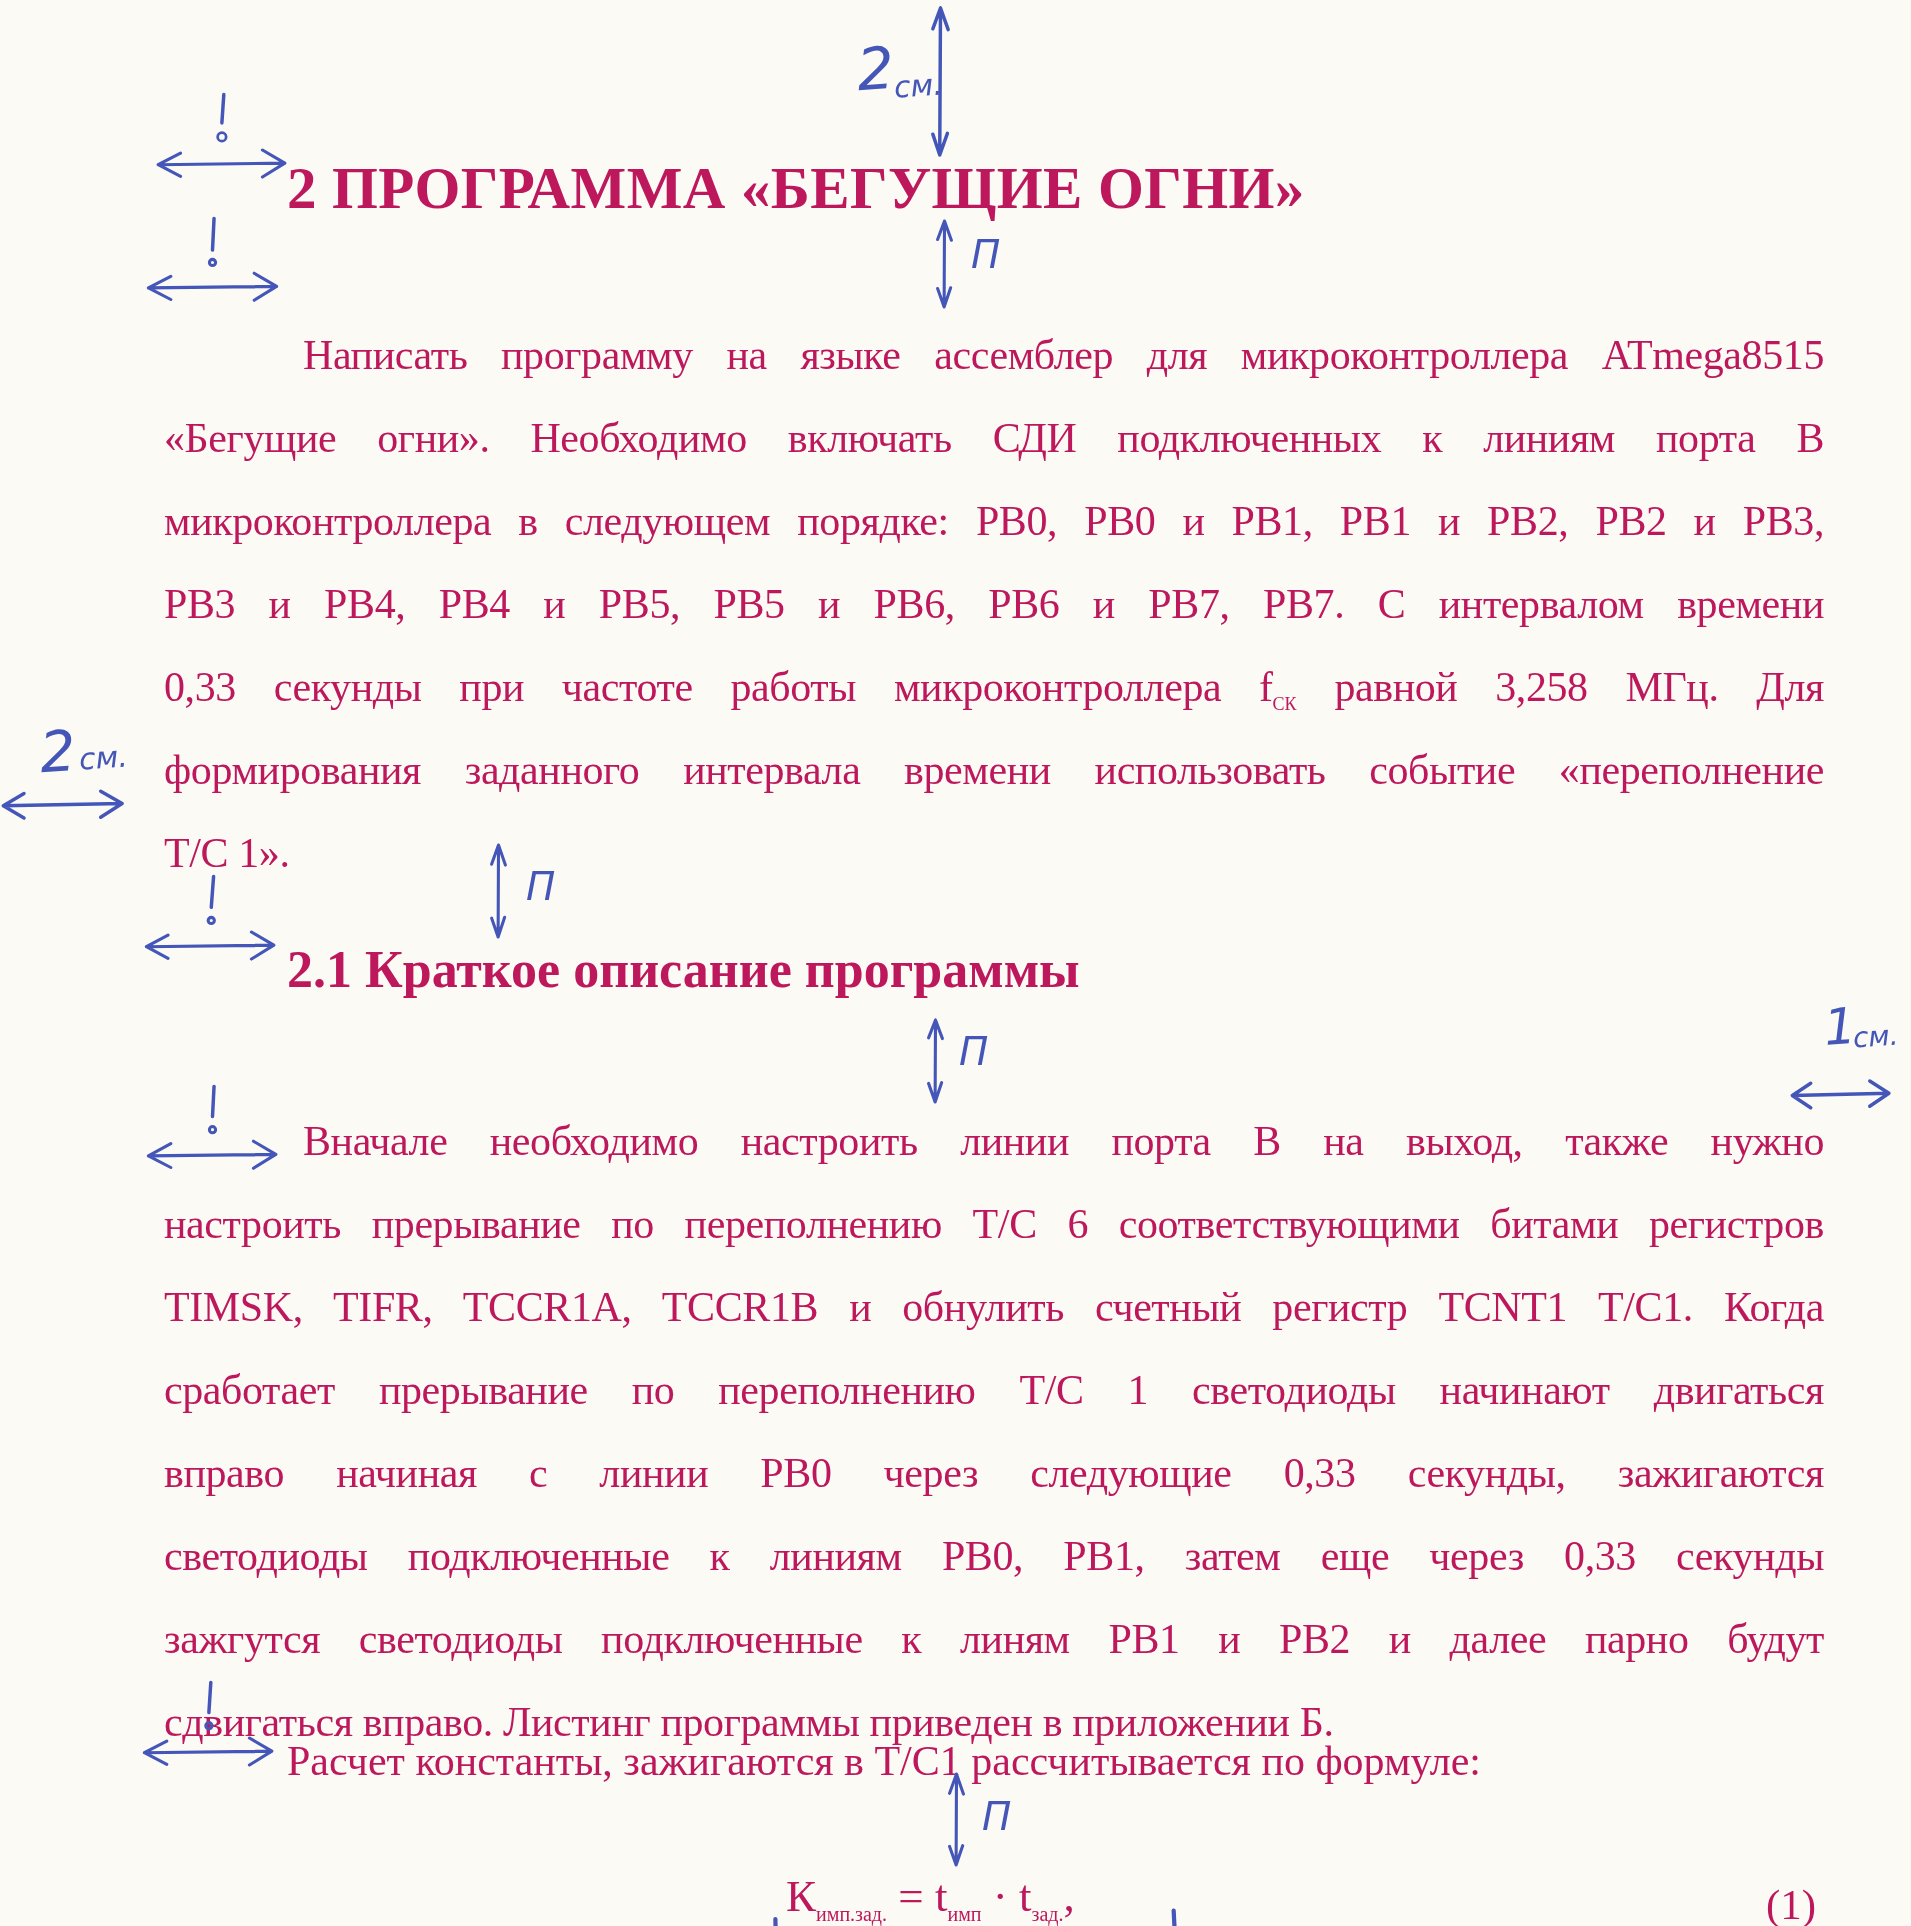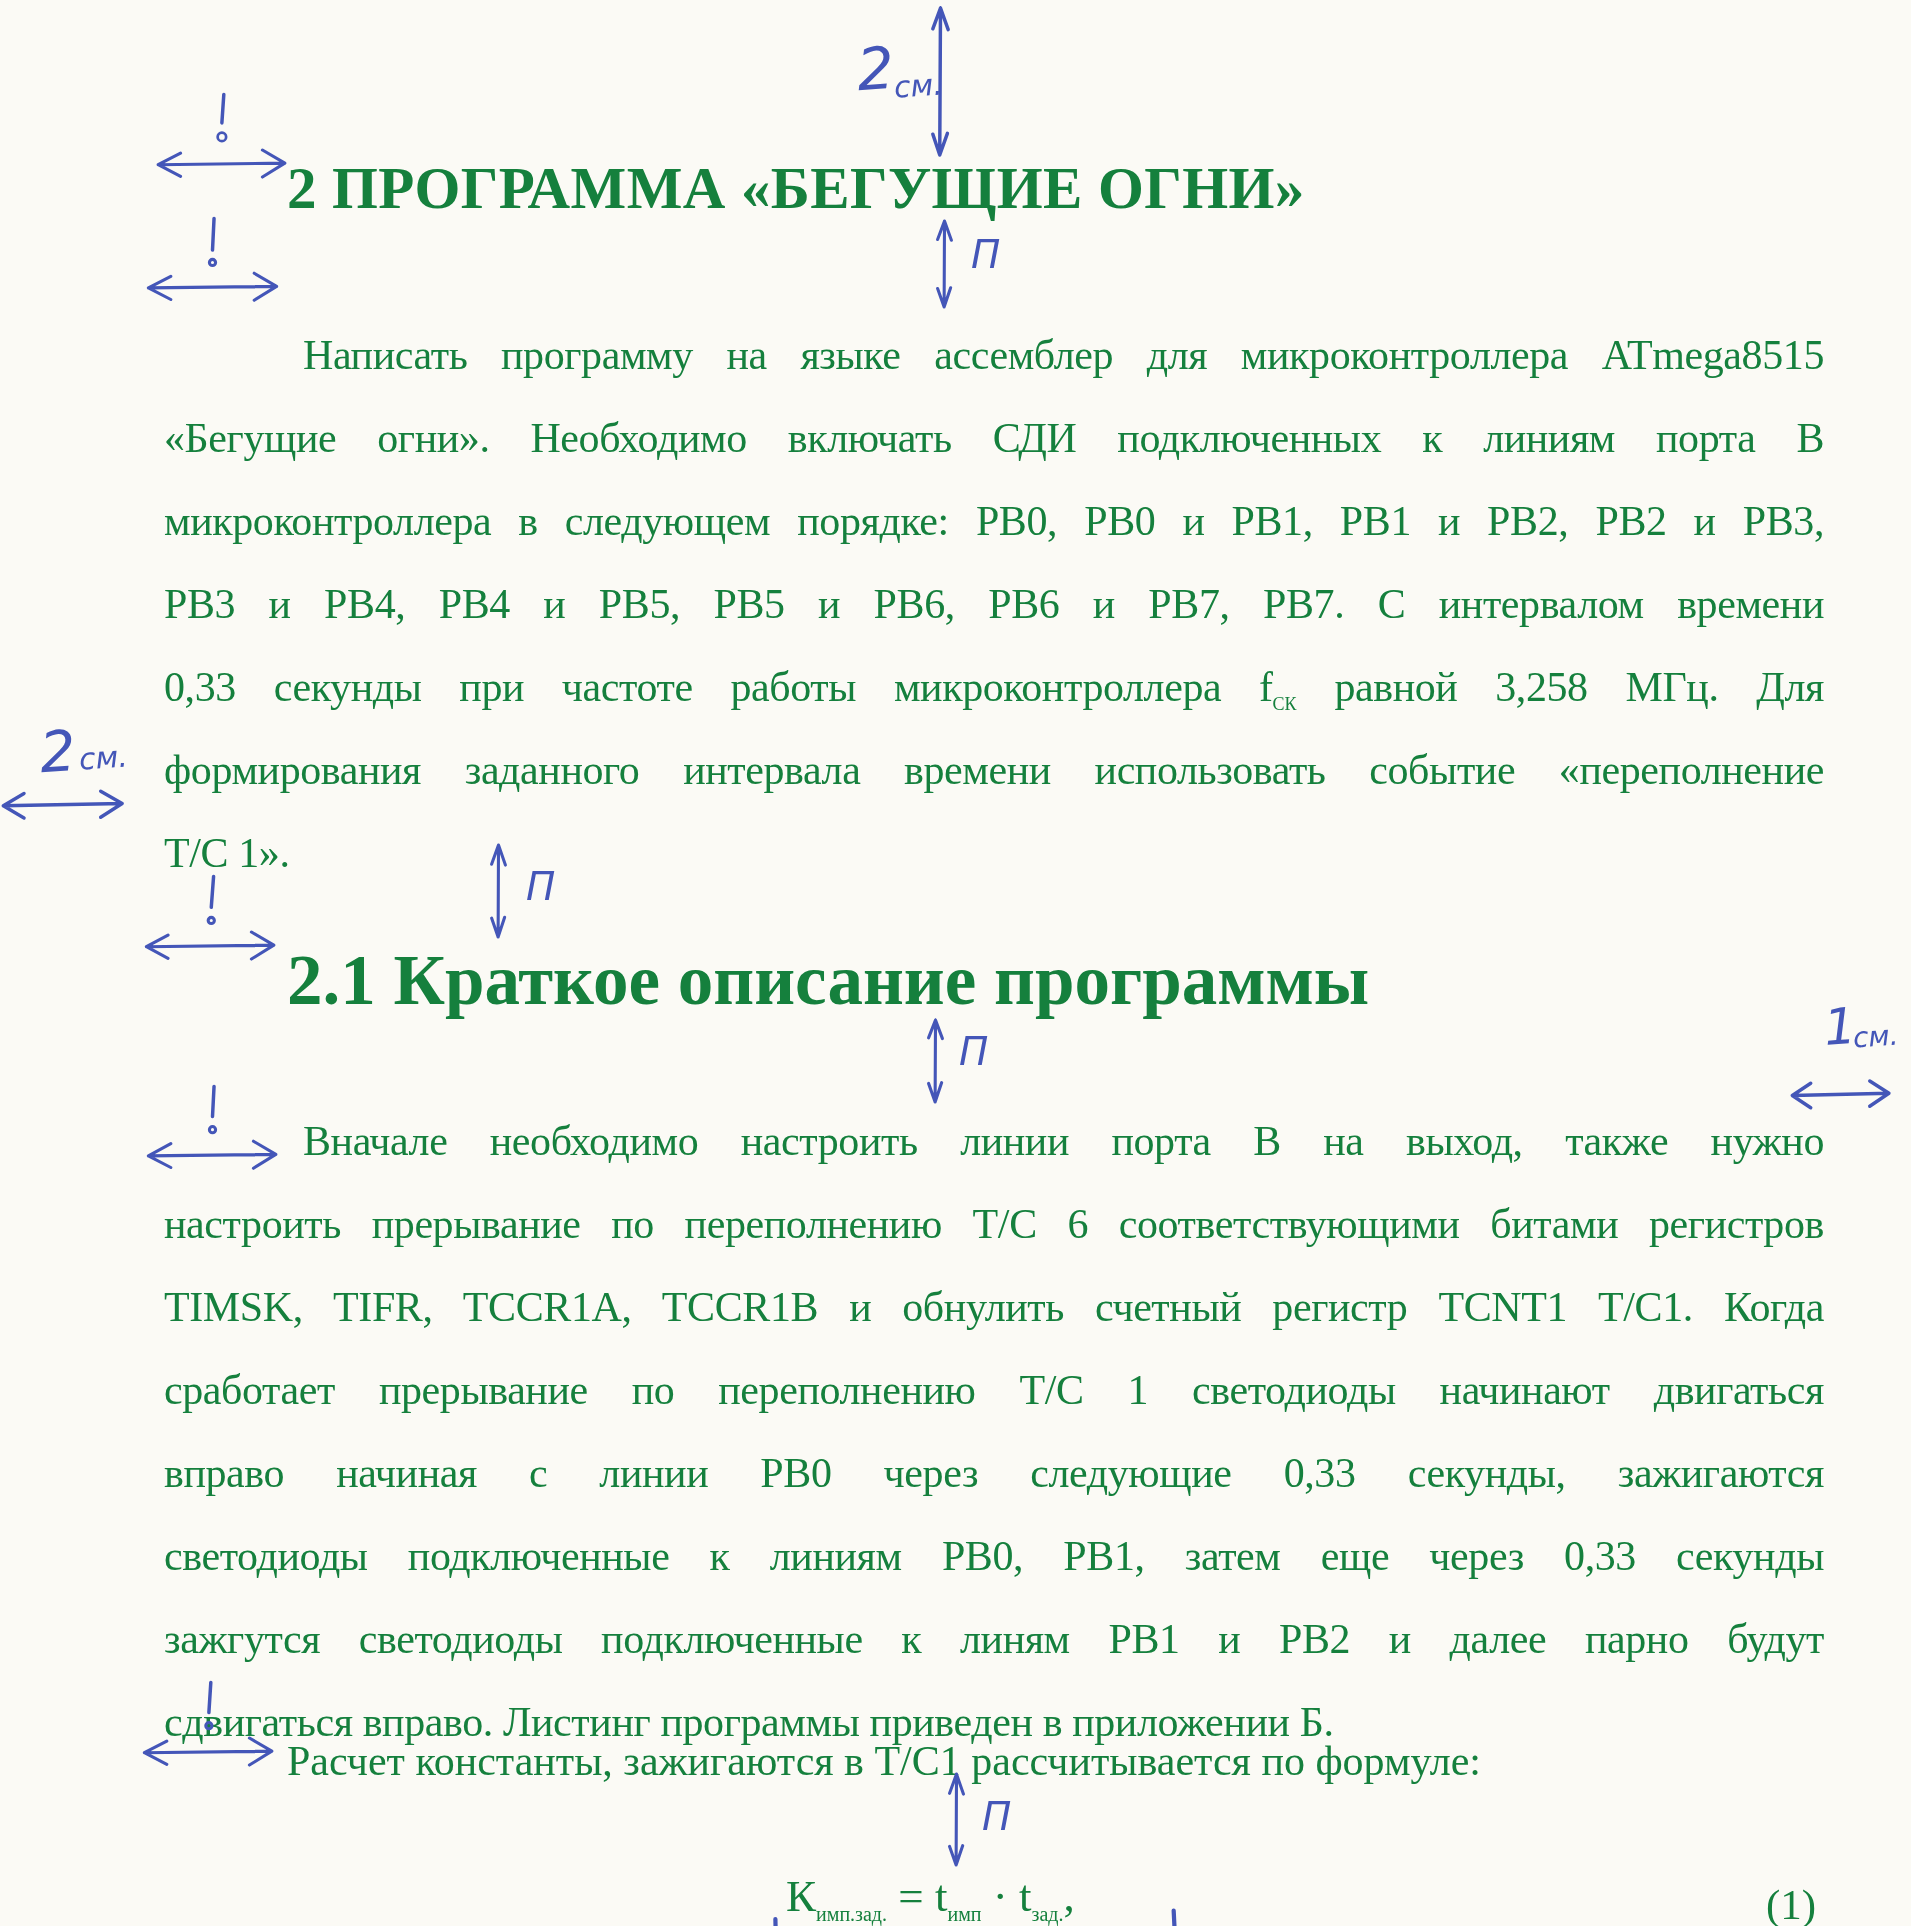--- a/index.html
+++ b/index.html
@@ -5,23 +5,23 @@
   html,body{margin:0;padding:0;background:#e8e6e0;}
   .page{
     position:relative;
     width:1911px;height:2702px;
     background:#fbfaf5;
     overflow:hidden;
     font-family:"Liberation Serif", serif;
     color:#23232b;
   }
   
-  .typed{position:absolute;color:#15803d;font-family:Liberation Serif, serif;}
+  .typed{position:absolute;color:#be185d;font-family:Liberation Serif, serif;}
   .h1{font-size:59px;font-weight:bold;letter-spacing:0.4px;white-space:nowrap;}
-  .h2{font-size:71px;font-weight:bold;letter-spacing:0;white-space:nowrap;}
+  .h2{font-size:52px;font-weight:bold;letter-spacing:0;white-space:nowrap;}
   .body-col{left:164px;width:1660px;font-size:42px;letter-spacing:-0.4px;}
   .ln{height:83px;line-height:83px;text-align:justify;text-align-last:justify;}
   .ln.last{text-align-last:left;}
   .ln.ind{text-indent:139px;}
   .plain{font-size:42px;line-height:83px;white-space:nowrap;}
   sub.s{font-size:18px;letter-spacing:0;}
   .formula{font-size:45px;white-space:nowrap;}
   .formula sub.s{font-size:20px;}
   .fnum{font-size:43px;}
   

